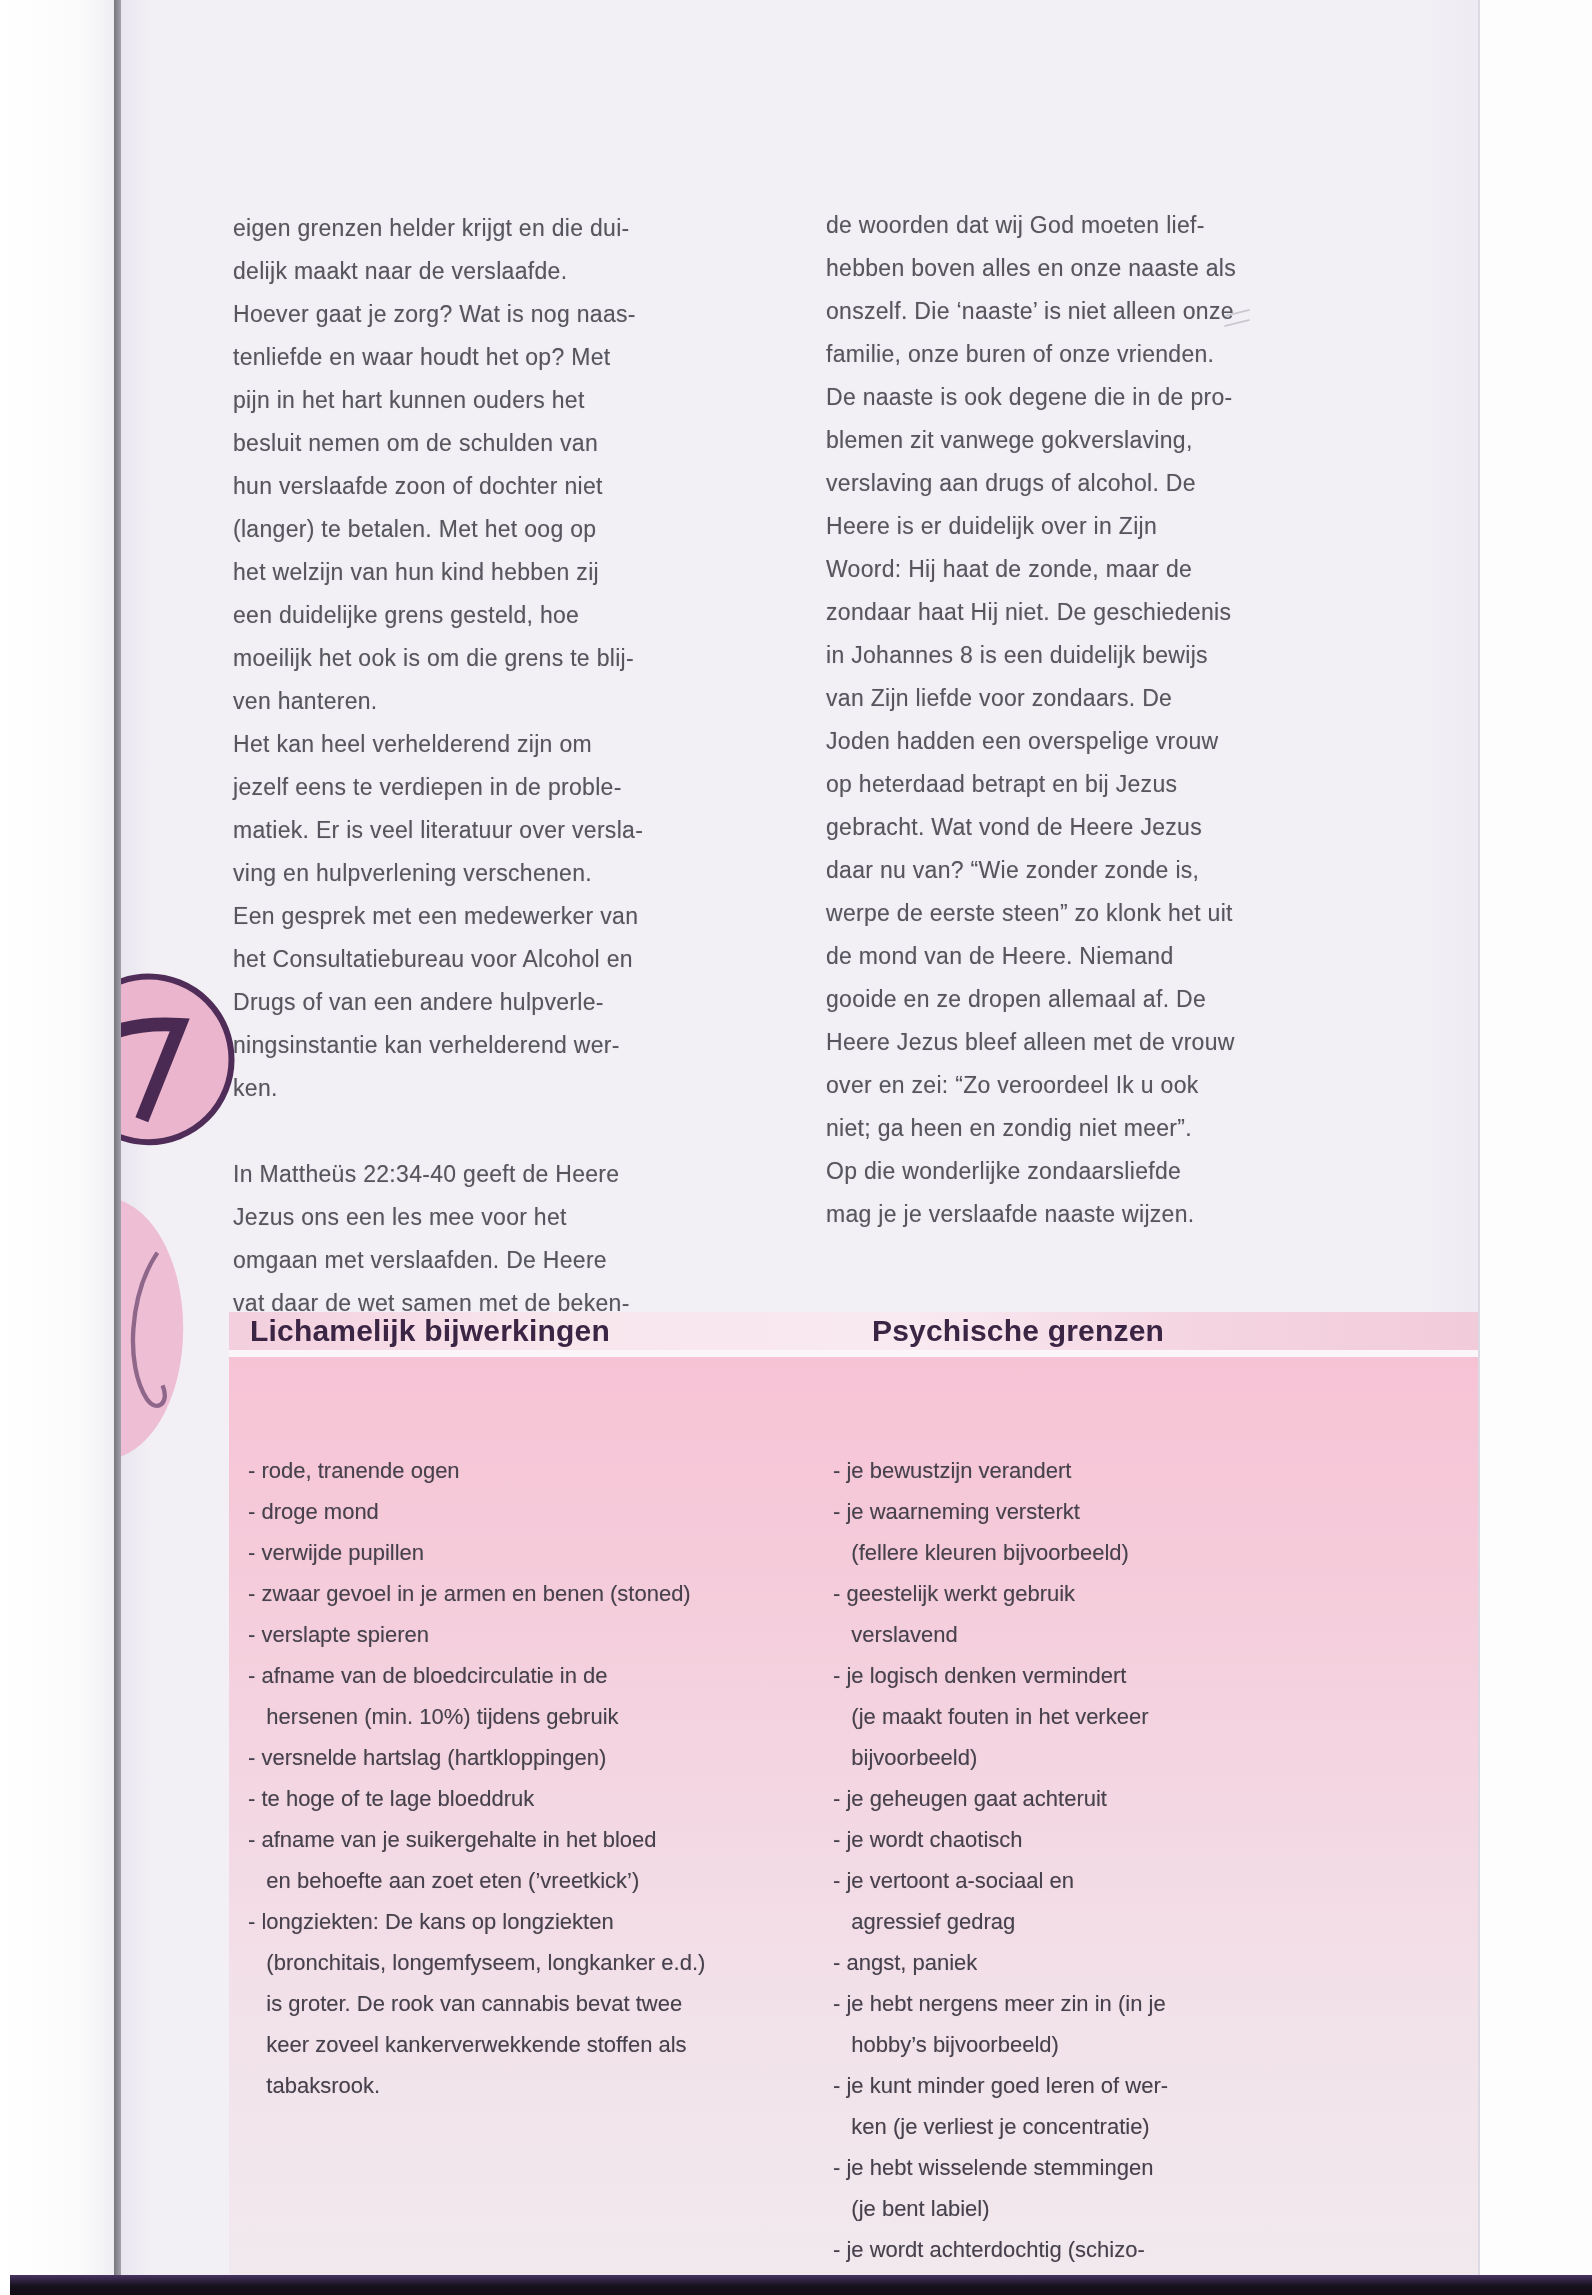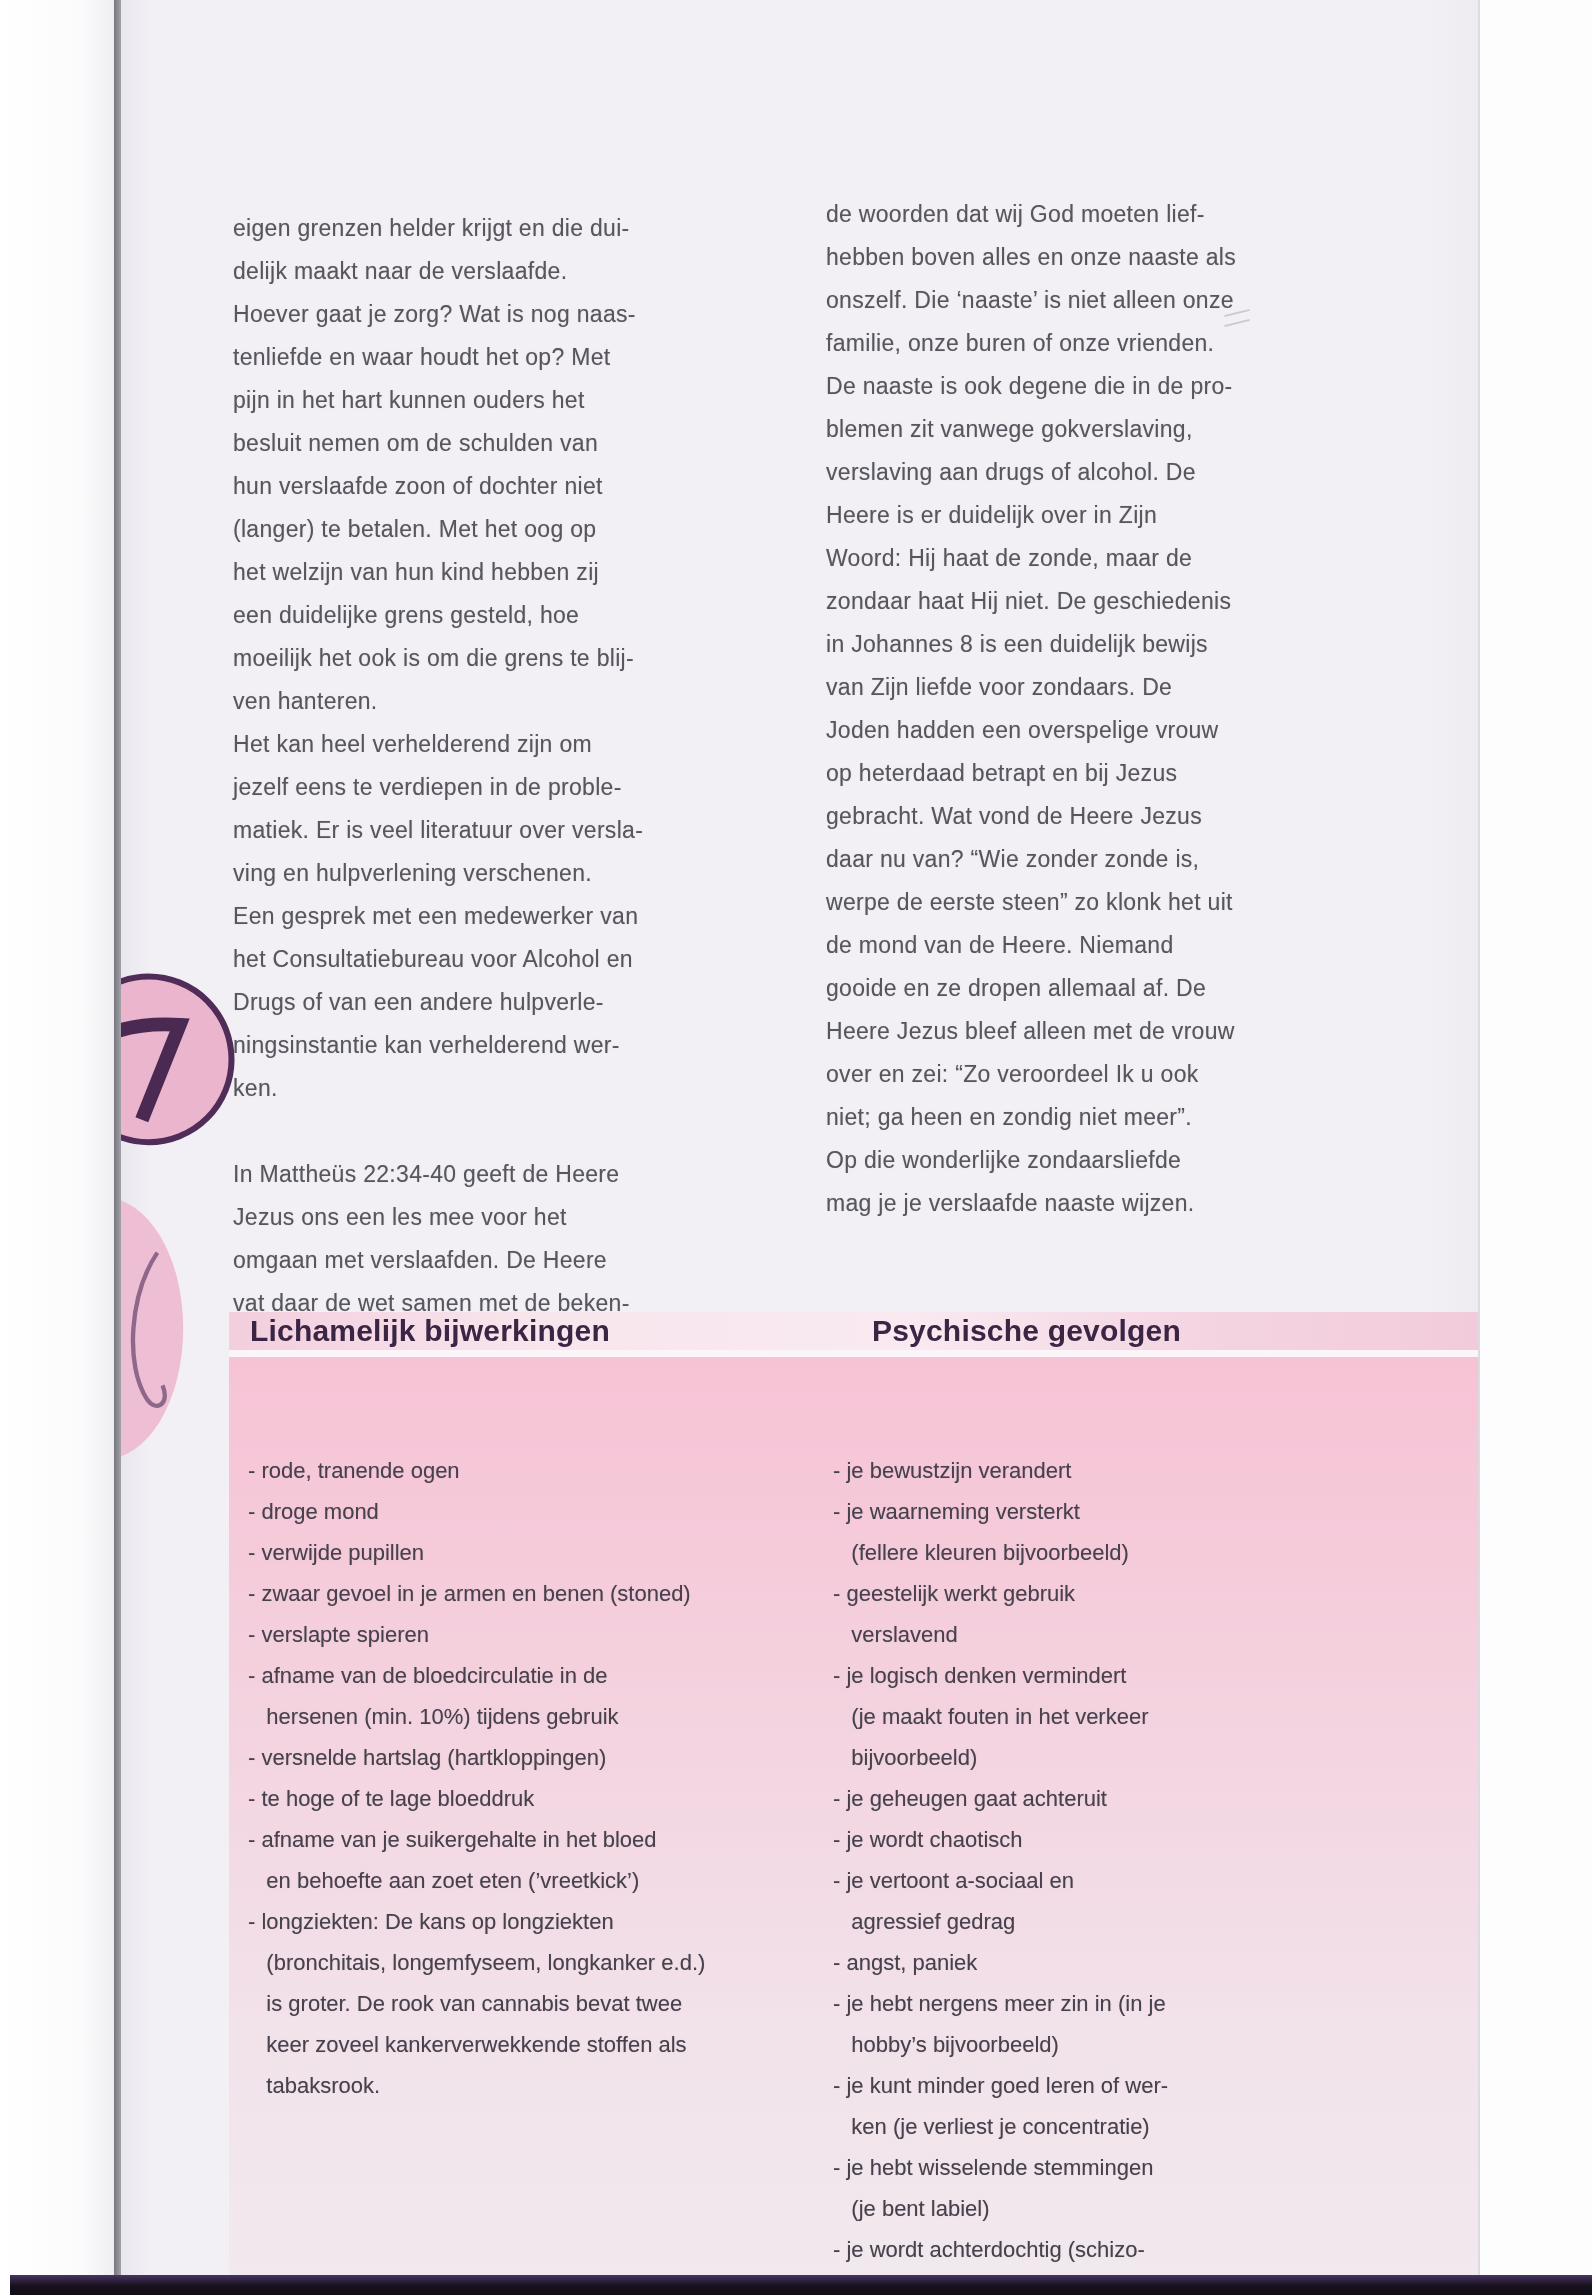--- a/index.html
+++ b/index.html
@@ -10,21 +10,21 @@
   .spine-line{position:absolute;left:114px;top:0;width:7px;height:2280px;
           background:linear-gradient(90deg,#77767e,#a3a2aa);}
   .page{position:absolute;left:121px;top:0;width:1357px;height:2280px;overflow:hidden;
           background:linear-gradient(90deg,#e9e6ef 0px,#f2f0f5 29px,#f2f0f5 96%,#eeecf2 100%);
           border-right:2.6px solid #dcdae2;}
   
   .col{position:absolute;white-space:pre;color:#57565e;font-size:23px;letter-spacing:0.3px;
           text-shadow:0 0 0.9px rgba(87,86,94,.35);}
   .col .line{height:43px;line-height:43px;}
   .col-left{left:112px;top:126px;width:570px;}
-  .col-right{left:705px;top:112px;width:570px;}
+  .col-right{left:705px;top:123px;width:570px;}
   
   .tbl-header-band{position:absolute;left:108px;top:1312px;width:1250px;height:38px;
           background:linear-gradient(90deg,#f3cedd 0%,#f8e6ed 25%,#f9e9f0 55%,#f4d4e1 78%,#f2cbda 100%);}
   .tbl-sep{position:absolute;left:108px;top:1350px;width:1250px;height:7px;background:#fbf4f8;}
   .tbl-body{position:absolute;left:108px;top:1357px;width:1250px;height:923px;
           background:linear-gradient(180deg,#f6c3d5 0%,#f5cbda 22%,#f3d7e2 48%,#f2e2ea 72%,#f1e9ee 100%);}
   .tbl-header{position:absolute;top:1313px;height:28px;line-height:36px;font-weight:bold;
           font-size:30px;color:#3a2545;letter-spacing:0.2px;}
   .tbl-header.lh{left:129px;}
   .tbl-header.rh{left:751px;}
@@ -73,21 +73,21 @@
     <div class="pencil-mark">
         <i></i>
         <i></i>
       </div>
 
     <div class="tbl-header-band"></div>
     <div class="tbl-sep"></div>
     <div class="tbl-body"></div>
 
     <div class="tbl-header lh">Lichamelijk bijwerkingen</div>
-    <div class="tbl-header rh">Psychische gevolgen</div>
+    <div class="tbl-header rh">Psychische grenzen</div>
 
     <div class="tbl-col tbl-col-left">
       
     <div class="line">- rode, tranende ogen</div><div class="line">- droge mond</div><div class="line">- verwijde pupillen</div><div class="line">- zwaar gevoel in je armen en benen (stoned)</div><div class="line">- verslapte spieren</div><div class="line">- afname van de bloedcirculatie in de</div><div class="line">   hersenen (min. 10%) tijdens gebruik</div><div class="line">- versnelde hartslag (hartkloppingen)</div><div class="line">- te hoge of te lage bloeddruk</div><div class="line">- afname van je suikergehalte in het bloed</div><div class="line">   en behoefte aan zoet eten (’vreetkick’)</div><div class="line">- longziekten: De kans op longziekten</div><div class="line">   (bronchitais, longemfyseem, longkanker e.d.)</div><div class="line">   is groter. De rook van cannabis bevat twee</div><div class="line">   keer zoveel kankerverwekkende stoffen als</div><div class="line">   tabaksrook.</div></div>
 
     <div class="tbl-col tbl-col-right">
       
     <div class="line">- je bewustzijn verandert</div><div class="line">- je waarneming versterkt</div><div class="line">   (fellere kleuren bijvoorbeeld)</div><div class="line">- geestelijk werkt gebruik</div><div class="line">   verslavend</div><div class="line">- je logisch denken vermindert</div><div class="line">   (je maakt fouten in het verkeer</div><div class="line">   bijvoorbeeld)</div><div class="line">- je geheugen gaat achteruit</div><div class="line">- je wordt chaotisch</div><div class="line">- je vertoont a-sociaal en</div><div class="line">   agressief gedrag</div><div class="line">- angst, paniek</div><div class="line">- je hebt nergens meer zin in (in je</div><div class="line">   hobby’s bijvoorbeeld)</div><div class="line">- je kunt minder goed leren of wer-</div><div class="line">   ken (je verliest je concentratie)</div><div class="line">- je hebt wisselende stemmingen</div><div class="line">   (je bent labiel)</div><div class="line">- je wordt achterdochtig (schizo-</div></div>
 
   </div>

